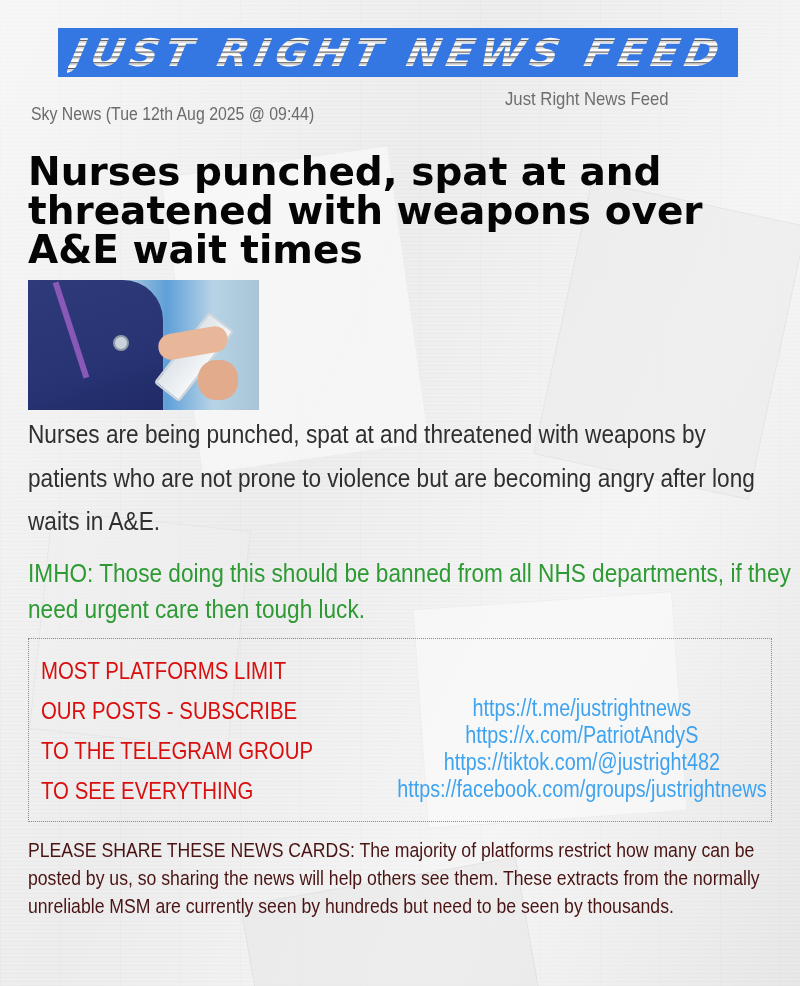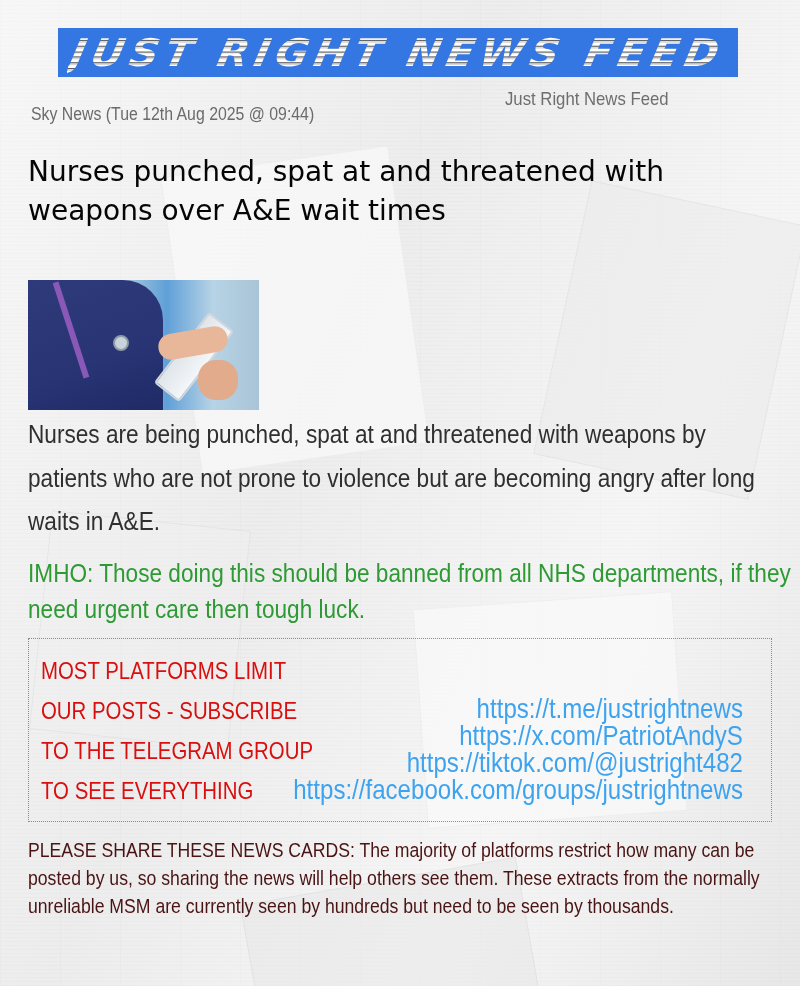--- a/index.html
+++ b/index.html
@@ -57,22 +57,22 @@
     font-size: 19px; color: #6e6e6e;
     transform: scaleX(0.88); transform-origin: left center;
   }
   .brand-url {
     position: absolute; left: 505px; top: 120px;
     font-size: 18px; color: #6e6e6e; letter-spacing: 4.2px;
   }
 
   .headline {
     position: absolute; left: 28px; top: 152px; width: 720px;
-    font-family: "DejaVu Sans", sans-serif; font-weight: normal;
-    font-size: 28px; line-height: 39px; color: #050505;
+    font-family: "DejaVu Sans", sans-serif; font-weight: bold;
+    font-size: 39px; line-height: 39px; color: #050505;
   }
 
   .photo {
     position: absolute; left: 28px; top: 280px; width: 231px; height: 130px;
     overflow: hidden;
     background: linear-gradient(90deg, #c9d9e4 0%, #9fc2dc 45%, #5fa0d8 60%, #b7d3e6 80%, #a9c4d7 100%);
   }
   .photo .scrub {
     position: absolute; left: 0; top: 0; width: 135px; height: 130px;
     background: linear-gradient(160deg, #2f3a7a 0%, #283474 60%, #1f2a66 100%);
@@ -117,23 +117,23 @@
   .promo-box {
     position: absolute; left: 28px; top: 638px; width: 744px; height: 184px;
     border: 1px dotted #8a8a8a;
   }
   .promo-left {
     position: absolute; left: 12px; top: 12px;
     font-size: 24px; line-height: 40px; color: #d90f0f;
     transform: scaleX(0.85); transform-origin: left top;
   }
   .promo-links {
-    position: absolute; right: 28px; top: 56px;
-    text-align: right;
-    font-size: 28px; line-height: 27px; color: #3ea3ef;
+    position: absolute; right: 4px; top: 56px;
+    text-align: center;
+    font-size: 23px; line-height: 27px; color: #3ea3ef;
   }
   .promo-links a {
     display: block; color: #3ea3ef; text-decoration: none;
     transform: scaleX(0.86); transform-origin: right top;
     white-space: nowrap;
   }
 
   .footer {
     position: absolute; left: 28px; top: 836px;
     font-size: 20.5px; line-height: 28px; color: #4a1414;

